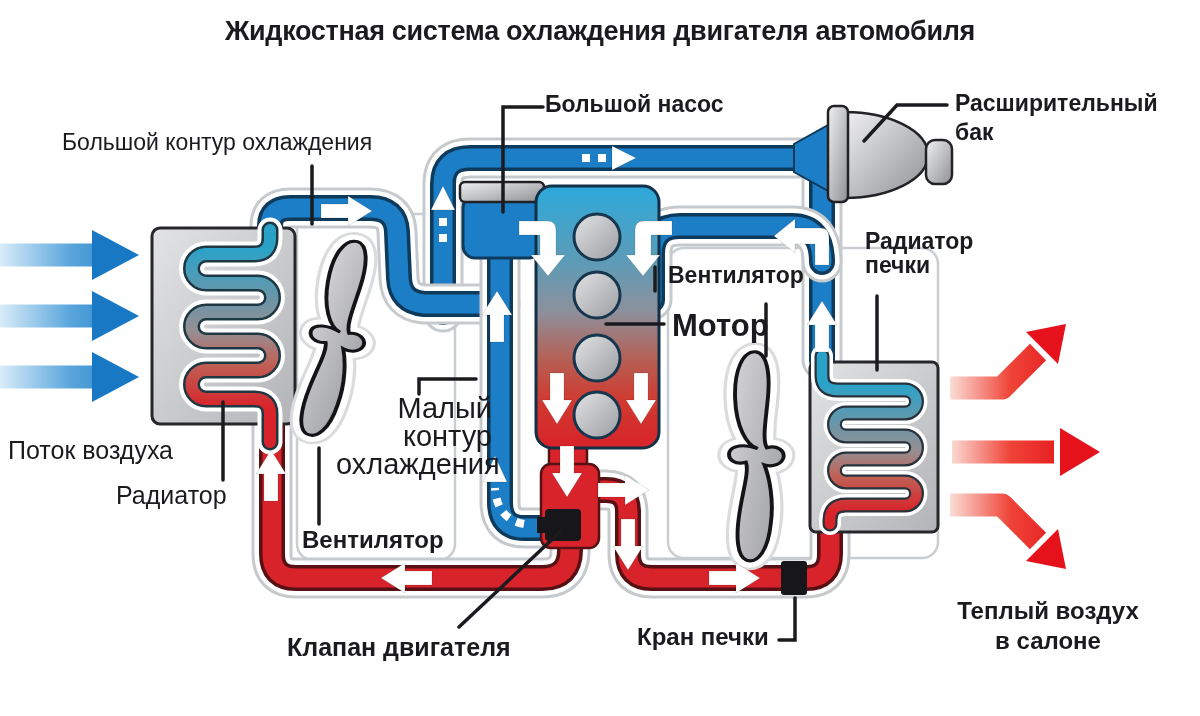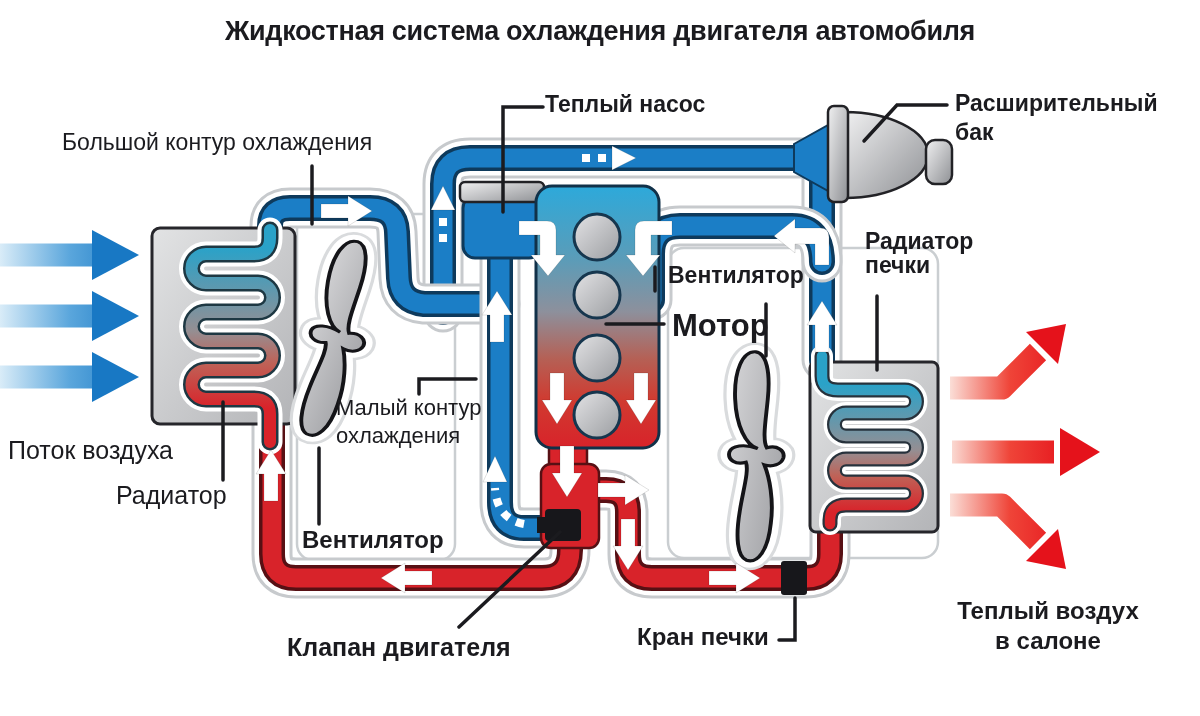--- a/index.html
+++ b/index.html
@@ -7,21 +7,21 @@
          font-family:"Liberation Sans",sans-serif;}
   #stage svg{position:absolute;left:0;top:0;}
   .lbl{position:absolute;color:#1b1b1f;white-space:pre-line;}
   .t-title{left:0;right:0;top:16px;text-align:center;font-size:27px;font-weight:700;letter-spacing:-.3px;}
   .t-bigcirc{left:62px;top:129px;font-size:23px;font-weight:400;}
   .t-pump{left:545px;top:91px;font-size:23px;font-weight:700;}
   .t-tank{left:955px;top:89px;width:218px;font-size:23px;font-weight:700;line-height:29px;}
   .t-fanr{left:668px;top:262px;font-size:23px;font-weight:700;}
   .t-motor{left:672px;top:308px;font-size:31px;font-weight:700;}
   .t-heatrad{left:865px;top:229px;width:140px;font-size:23px;font-weight:700;line-height:24px;}
-  .t-smallcirc{left:336px;top:394px;width:156px;text-align:left;font-size:22px;font-weight:400;line-height:28px;}
+  .t-smallcirc{left:336px;top:394px;width:156px;text-align:right;font-size:29px;font-weight:400;line-height:28px;}
   .t-air{left:8px;top:436px;font-size:25px;font-weight:400;}
   .t-rad{left:116px;top:481px;font-size:25px;font-weight:400;}
   .t-fanl{left:302px;top:526px;font-size:24px;font-weight:700;}
   .t-thermo{left:287px;top:633px;font-size:25px;font-weight:700;}
   .t-kran{left:637px;top:623px;font-size:24px;font-weight:700;}
   .t-warm{left:953px;top:596px;width:190px;text-align:center;font-size:24px;font-weight:700;line-height:30px;}
   
   .pg{fill:none;stroke:#c7cacd;stroke-width:41;stroke-linecap:round;stroke-linejoin:round;}
   .pw{fill:none;stroke:#ffffff;stroke-width:35;stroke-linecap:round;stroke-linejoin:round;}
   .pdB{fill:none;stroke:#0e3a5c;stroke-width:26;stroke-linecap:round;stroke-linejoin:round;}
@@ -266,21 +266,21 @@
     <path class="leader" d="M 419,394 V 379 H 476"></path>
     <path class="leader" d="M 223,402 V 480"></path>
     <path class="leader" d="M 319,448 V 524"></path>
     <path class="leader" d="M 560,532 L 459,627"></path>
     <path class="leader" d="M 795,598 V 640 H 779"></path>
   </g>
 </svg>
 
   <div class="lbl t-title">Жидкостная система охлаждения двигателя автомобиля</div>
   <div class="lbl t-bigcirc">Большой контур охлаждения</div>
-  <div class="lbl t-pump">Теплый насос</div>
+  <div class="lbl t-pump">Большой насос</div>
   <div class="lbl t-tank">Расширительный бак</div>
   <div class="lbl t-fanr">Вентилятор</div>
   <div class="lbl t-motor">Мотор</div>
   <div class="lbl t-heatrad">Радиатор печки</div>
   <div class="lbl t-smallcirc">Малый контур охлаждения</div>
   <div class="lbl t-air">Поток воздуха</div>
   <div class="lbl t-rad">Радиатор</div>
   <div class="lbl t-fanl">Вентилятор</div>
   <div class="lbl t-thermo">Клапан двигателя</div>
   <div class="lbl t-kran">Кран печки</div>

